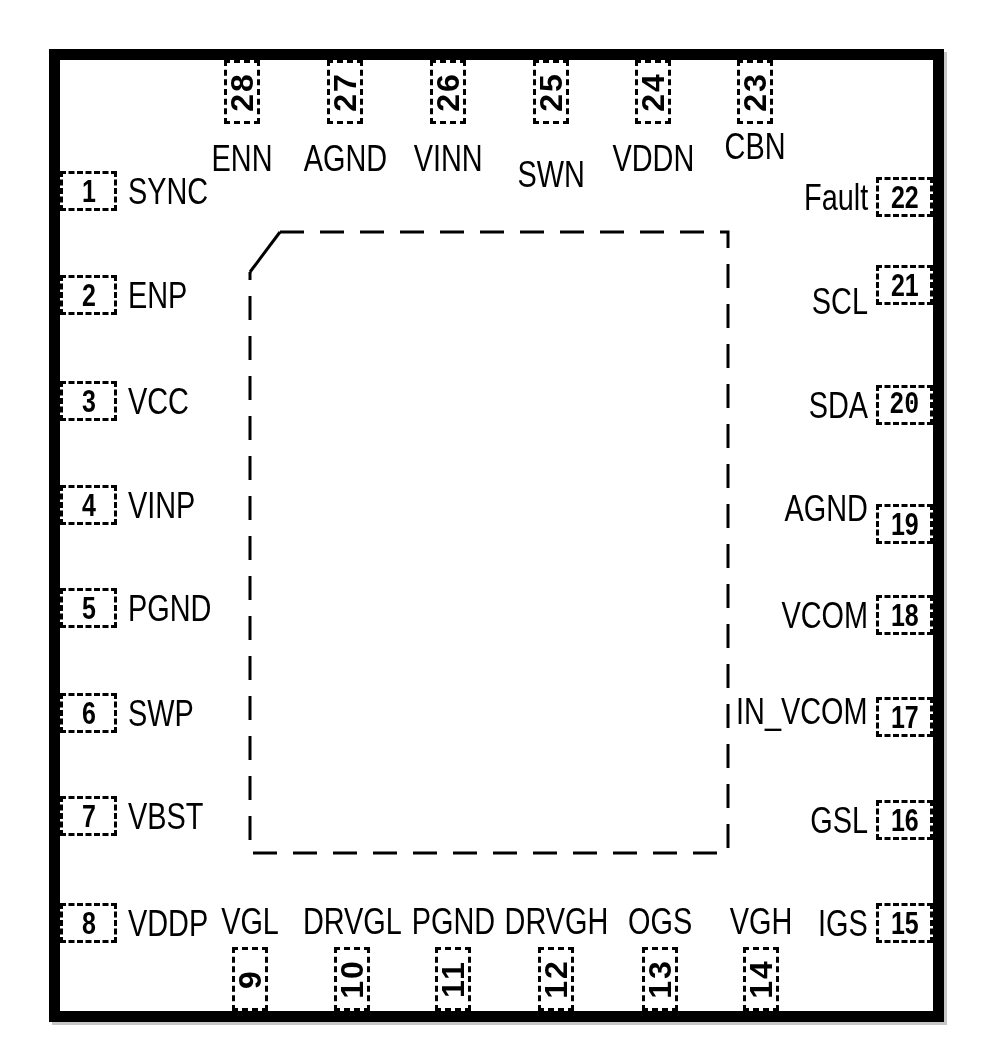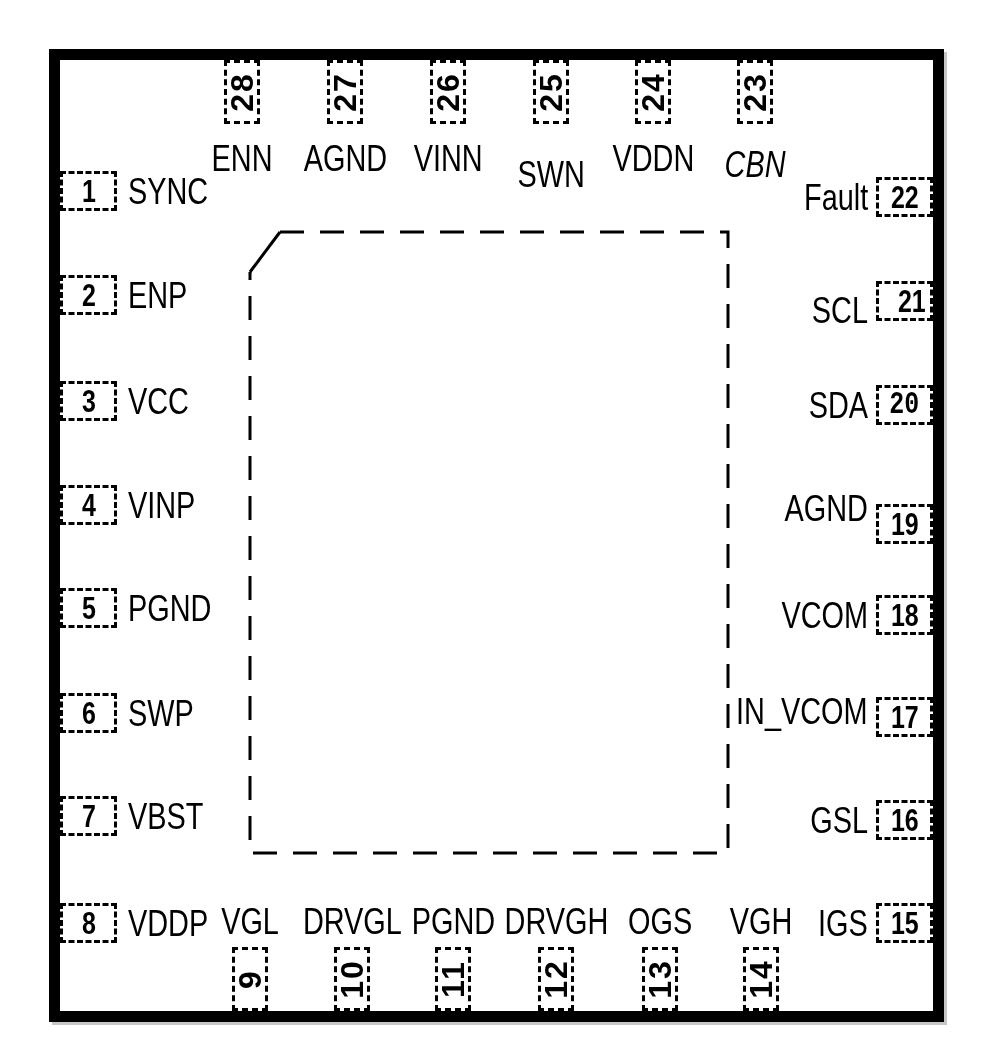--- a/index.html
+++ b/index.html
@@ -79,21 +79,21 @@
         <span class="pin-num v">25</span>
       </div>
       <div class="pin-label lab-top" style="left: 476px; top: 156px; width: 150px;"><span class="cx">SWN</span></div>
       <div class="pin-box" style="left: 635px; top: 60px; width: 36px; height: 64px;">
         <span class="pin-num v">24</span>
       </div>
       <div class="pin-label lab-top" style="left: 578px; top: 140px; width: 150px;"><span class="cx">VDDN</span></div>
       <div class="pin-box" style="left: 737px; top: 60px; width: 36px; height: 64px;">
         <span class="pin-num v">23</span>
       </div>
-      <div class="pin-label lab-top" style="left: 680px; top: 146px; width: 150px; font-style: italic;"><span class="cx">CBN</span></div>
+      <div class="pin-label lab-top" style="left: 680px; top: 128px; width: 150px;"><span class="cx">CBN</span></div>
     </div>
   <div id="pins-left">
       <div class="pin-box" style="left: 60px; top: 171px; width: 57px; height: 40px;">
         <span class="pin-num h">1</span>
       </div>
       <div class="pin-label lab-left" style="left: 128px; top: 172px; height: 38px;">
         <span class="cx">SYNC</span>
       </div>
       <div class="pin-box" style="left: 60px; top: 275px; width: 57px; height: 40px;">
         <span class="pin-num h">2</span>
@@ -138,24 +138,24 @@
         <span class="cx">VDDP</span>
       </div>
     </div>
   <div id="pins-right">
       <div class="pin-box" style="left: 876px; top: 177px; width: 57px; height: 40px;">
         <span class="pin-num h">22</span>
       </div>
       <div class="pin-label lab-right" style="right: 124px; top: 178px; height: 38px;">
         <span class="cx">Fault</span>
       </div>
-      <div class="pin-box" style="left: 876px; top: 281px; width: 57px; height: 40px; justify-content: flex-end;">
+      <div class="pin-box" style="left: 876px; top: 265px; width: 57px; height: 40px;">
         <span class="pin-num h">21</span>
       </div>
-      <div class="pin-label lab-right" style="right: 124px; top: 282px; height: 38px; margin-top: 9px;">
+      <div class="pin-label lab-right" style="right: 124px; top: 282px; height: 38px;">
         <span class="cx">SCL</span>
       </div>
       <div class="pin-box" style="left: 876px; top: 385px; width: 57px; height: 40px; font-family: Liberation Mono, monospace;">
         <span class="pin-num h">20</span>
       </div>
       <div class="pin-label lab-right" style="right: 124px; top: 386px; height: 38px;">
         <span class="cx">SDA</span>
       </div>
       <div class="pin-box" style="left: 876px; top: 488px; width: 57px; height: 40px; margin-top: 16px;">
         <span class="pin-num h">19</span>

